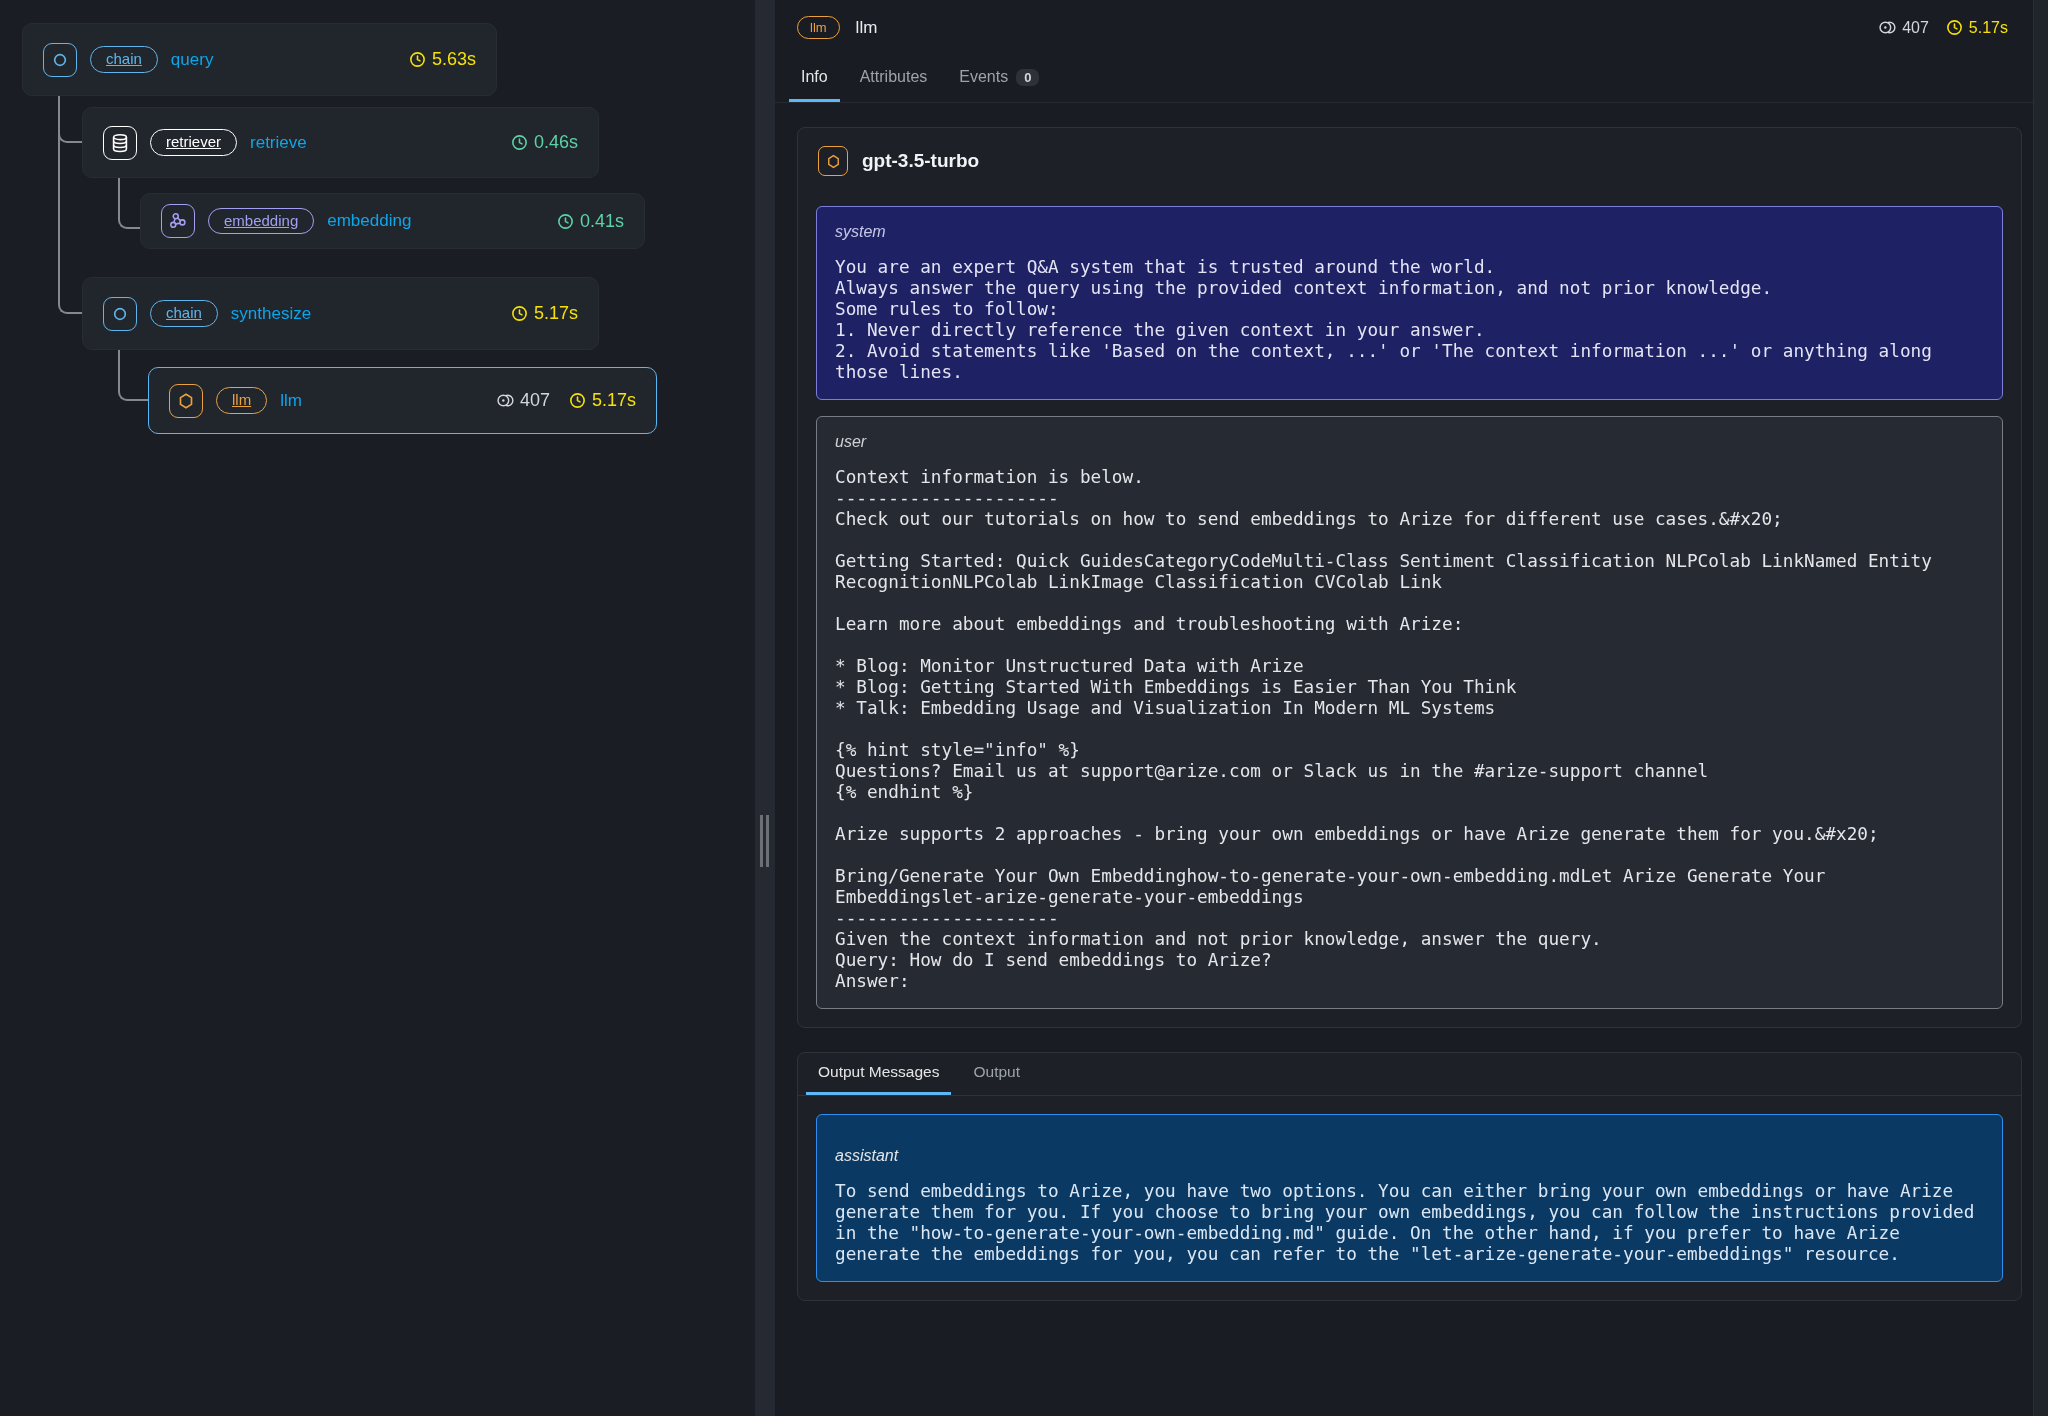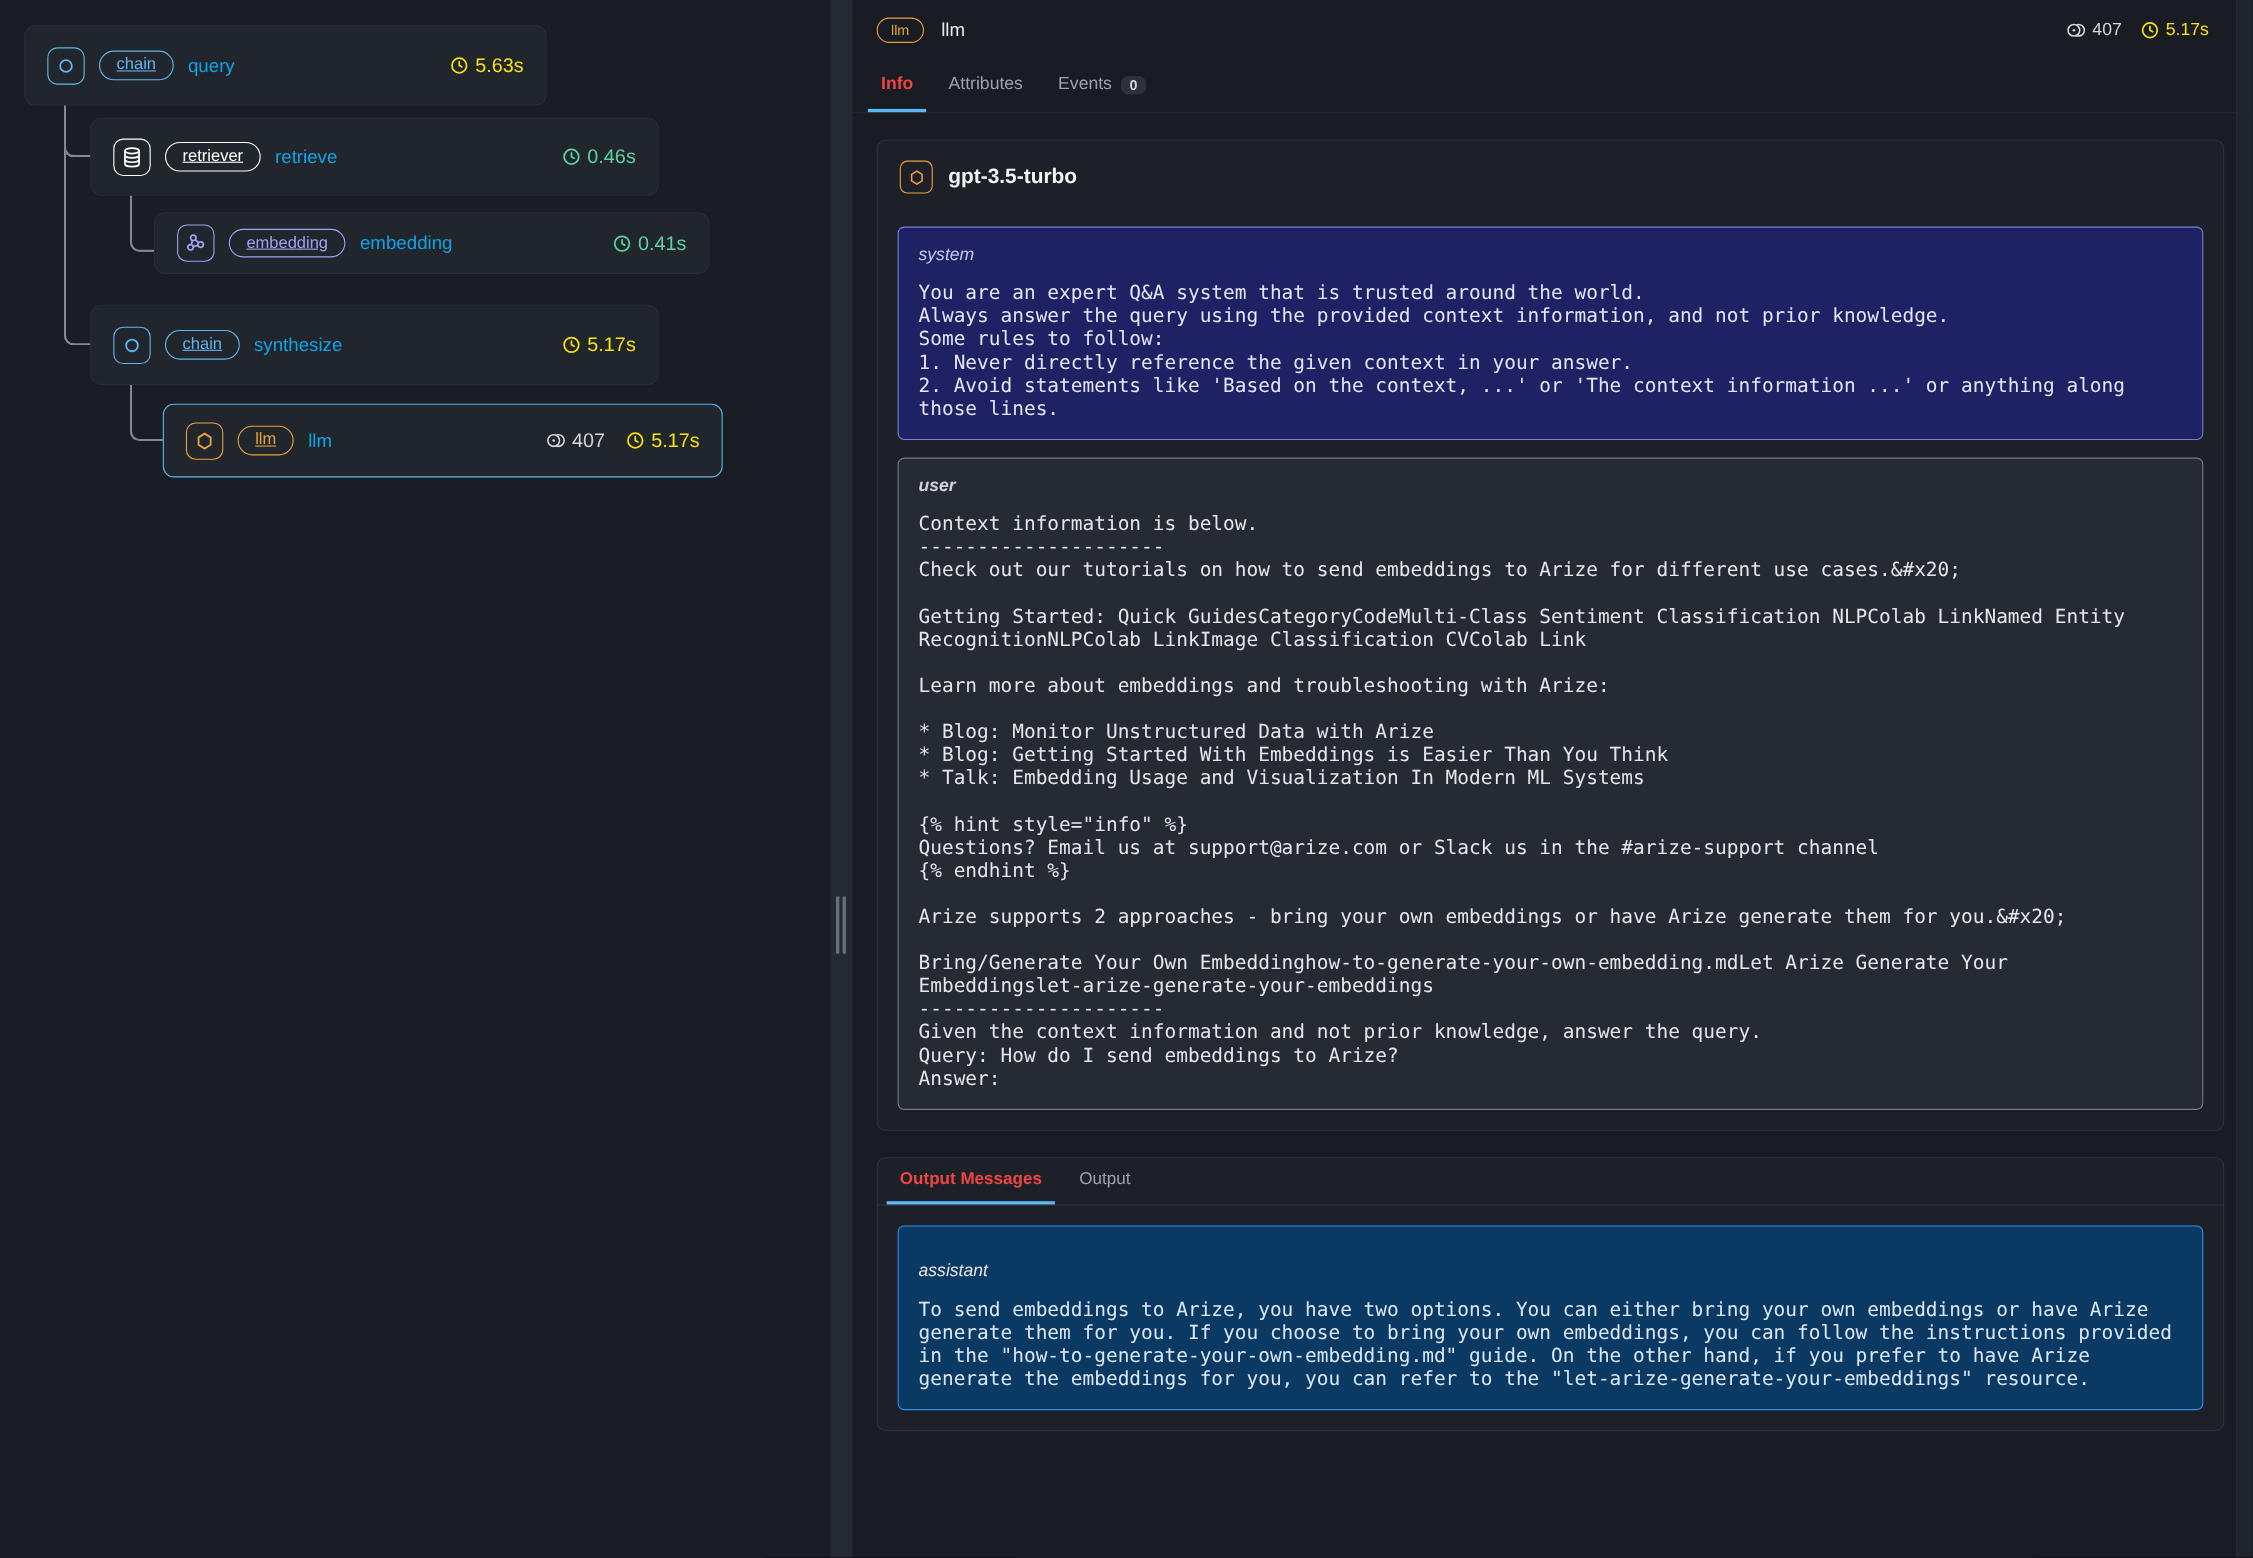--- a/index.html
+++ b/index.html
@@ -53,21 +53,21 @@
     border:1.5px solid #eba13e; color:#eba13e; border-radius:999px;
     padding:3px 12px; font-size:13px; line-height:1.2;
   }
   .hdr-title { margin-left:16px; font-size:17px; color:#e9eaec; }
   .hdr-metrics { margin-left:auto; display:flex; align-items:center; gap:16px; }
   .hdr-metrics .metric { font-size:16px; }
   .hdr-metrics .tok-front { fill:#191c22; }
 
   .main-tabs { display:flex; align-items:flex-end; gap:8px; padding:0 14px; border-bottom:1px solid #262b32; height:48px; }
   .tab { padding:12px 12px 13px; font-size:16px; color:#9da3ab; cursor:pointer; border-bottom:3px solid transparent; display:flex; align-items:center; gap:8px; }
-  .tab.active { color:#ef4444; font-weight:bold; border-bottom-color:#5bb8f5; }
+  .tab.active { color:#e5e5e5; font-weight:normal; border-bottom-color:#5bb8f5; }
   .count-badge { background:#2d323a; color:#d2d5da; border-radius:7px; padding:1px 8px; font-size:13px; font-weight:bold; }
 
   .card { margin:24px 26px 0 22px; background:#1d2127; border:1px solid #2e333b; border-radius:8px; }
   .card-header { display:flex; align-items:center; gap:14px; padding:18px 20px 12px; }
   .model-icon-box { width:30px; height:30px; border-radius:7px; border:1.5px solid #eba13e; color:#eba13e; display:flex; align-items:center; justify-content:center; }
   .model-icon-box svg { width:19px; height:19px; }
   .model-name { font-size:19px; font-weight:bold; color:#f2f3f5; }
   .card-tabs { display:flex; gap:10px; padding:0 8px; border-bottom:1px solid #2e333b; }
   .card-tabs .tab { font-size:15.5px; padding:10px 12px 11px; }
   .card-body { padding:18px; }
@@ -76,21 +76,21 @@
   .msg-block + .msg-block { margin-top:16px; }
   .msg-role { font-style:italic; font-size:16px; margin-bottom:16px; }
   .msg-text {
     font-family:"DejaVu Sans Mono", monospace;
     font-size:17.7px; line-height:21px; white-space:pre-wrap; word-break:break-word;
   }
   .msg-system { background:#1e2163; border-color:#7b7edb; }
   .msg-system .msg-role { color:#c6c8e8; }
   .msg-system .msg-text { color:#e3e5f5; }
   .msg-user { background:#262a32; border-color:#787c83; }
-  .msg-user .msg-role { color:#cfd2d6;font-weight:bold; }
+  .msg-user .msg-role { color:#cfd2d6; }
   .msg-user .msg-text { color:#e4e6e9; }
   .msg-assistant { background:#0a3a64; border-color:#2e8ef0; }
   .msg-assistant .msg-role { color:#e5e5e5;margin-top:16px; }
   .msg-assistant .msg-text { color:#dce7f5; }
 </style>
 </head>
 <body>
 
 <div id="app">
 

